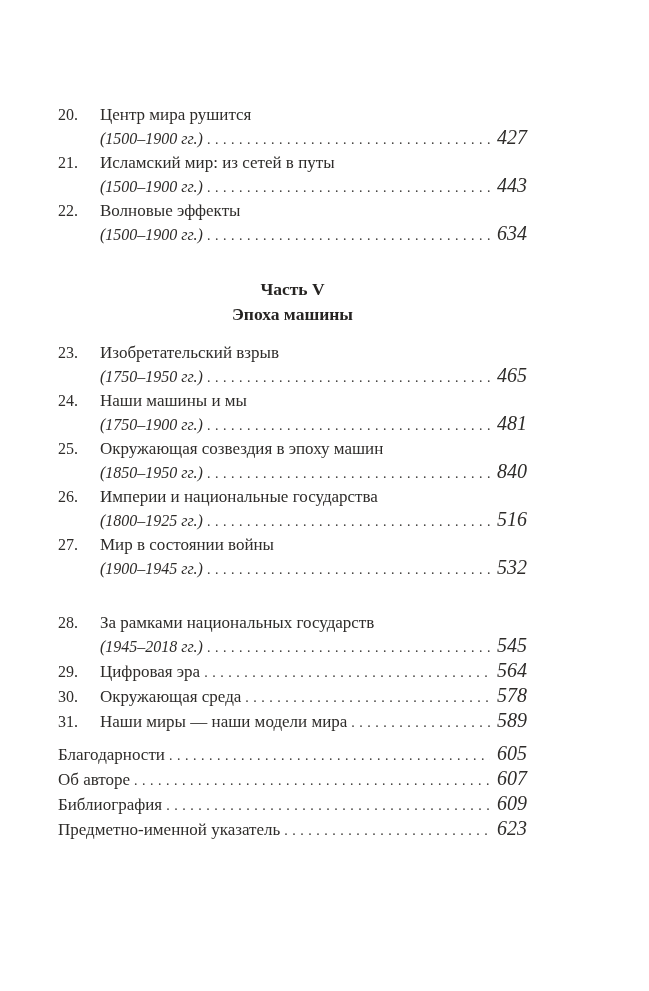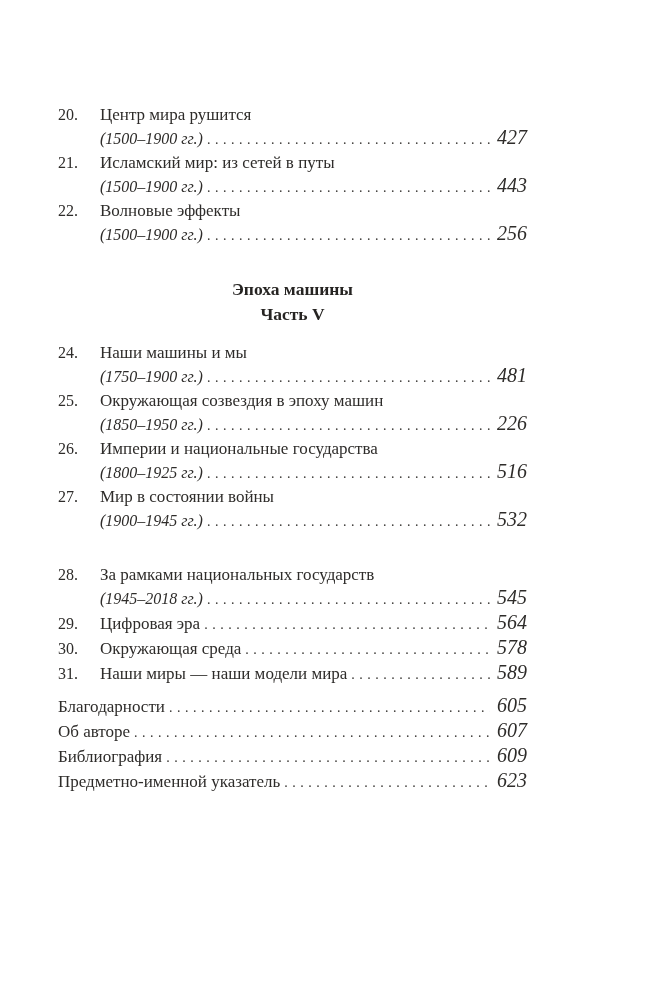--- a/index.html
+++ b/index.html
@@ -102,47 +102,58 @@
         </div>
       </div>
       <div class="entry">
         <div class="line">
           <span class="num">22.</span>
           <span class="title">Волновые эффекты</span>
         </div>
         <div class="line sub">
           <span class="dates">(1500–1900 гг.)</span>
           <span class="dots"></span>
-          <span class="pagenum">256</span>
+          <span class="pagenum">634</span>
         </div>
       </div>
       <div class="part-heading">
+        <div>Часть V</div>
         <div>Эпоха машины</div>
-        <div>Часть V</div>
+      </div>
+      <div class="entry">
+        <div class="line">
+          <span class="num">23.</span>
+          <span class="title">Изобретательский взрыв</span>
+        </div>
+        <div class="line sub">
+          <span class="dates">(1750–1950 гг.)</span>
+          <span class="dots"></span>
+          <span class="pagenum">465</span>
+        </div>
       </div>
       <div class="entry">
         <div class="line">
           <span class="num">24.</span>
           <span class="title">Наши машины и мы</span>
         </div>
         <div class="line sub">
           <span class="dates">(1750–1900 гг.)</span>
           <span class="dots"></span>
           <span class="pagenum">481</span>
         </div>
       </div>
       <div class="entry">
         <div class="line">
           <span class="num">25.</span>
           <span class="title">Окружающая созвездия в эпоху машин</span>
         </div>
         <div class="line sub">
           <span class="dates">(1850–1950 гг.)</span>
           <span class="dots"></span>
-          <span class="pagenum">226</span>
+          <span class="pagenum">840</span>
         </div>
       </div>
       <div class="entry">
         <div class="line">
           <span class="num">26.</span>
           <span class="title">Империи и национальные государства</span>
         </div>
         <div class="line sub">
           <span class="dates">(1800–1925 гг.)</span>
           <span class="dots"></span>

